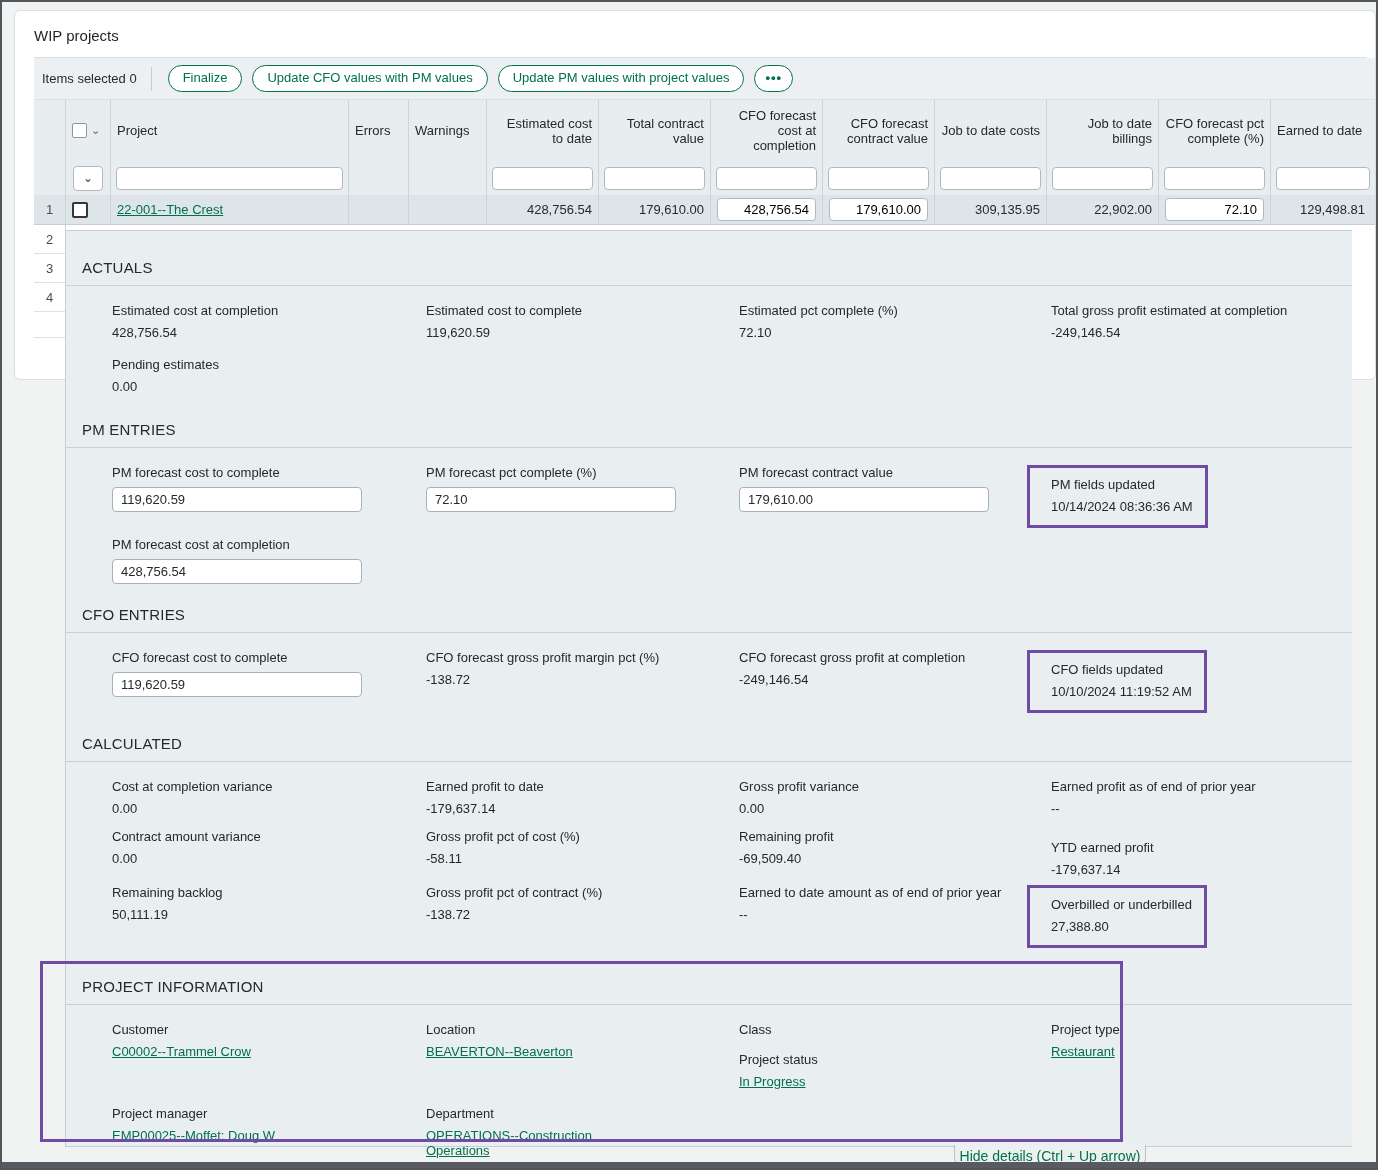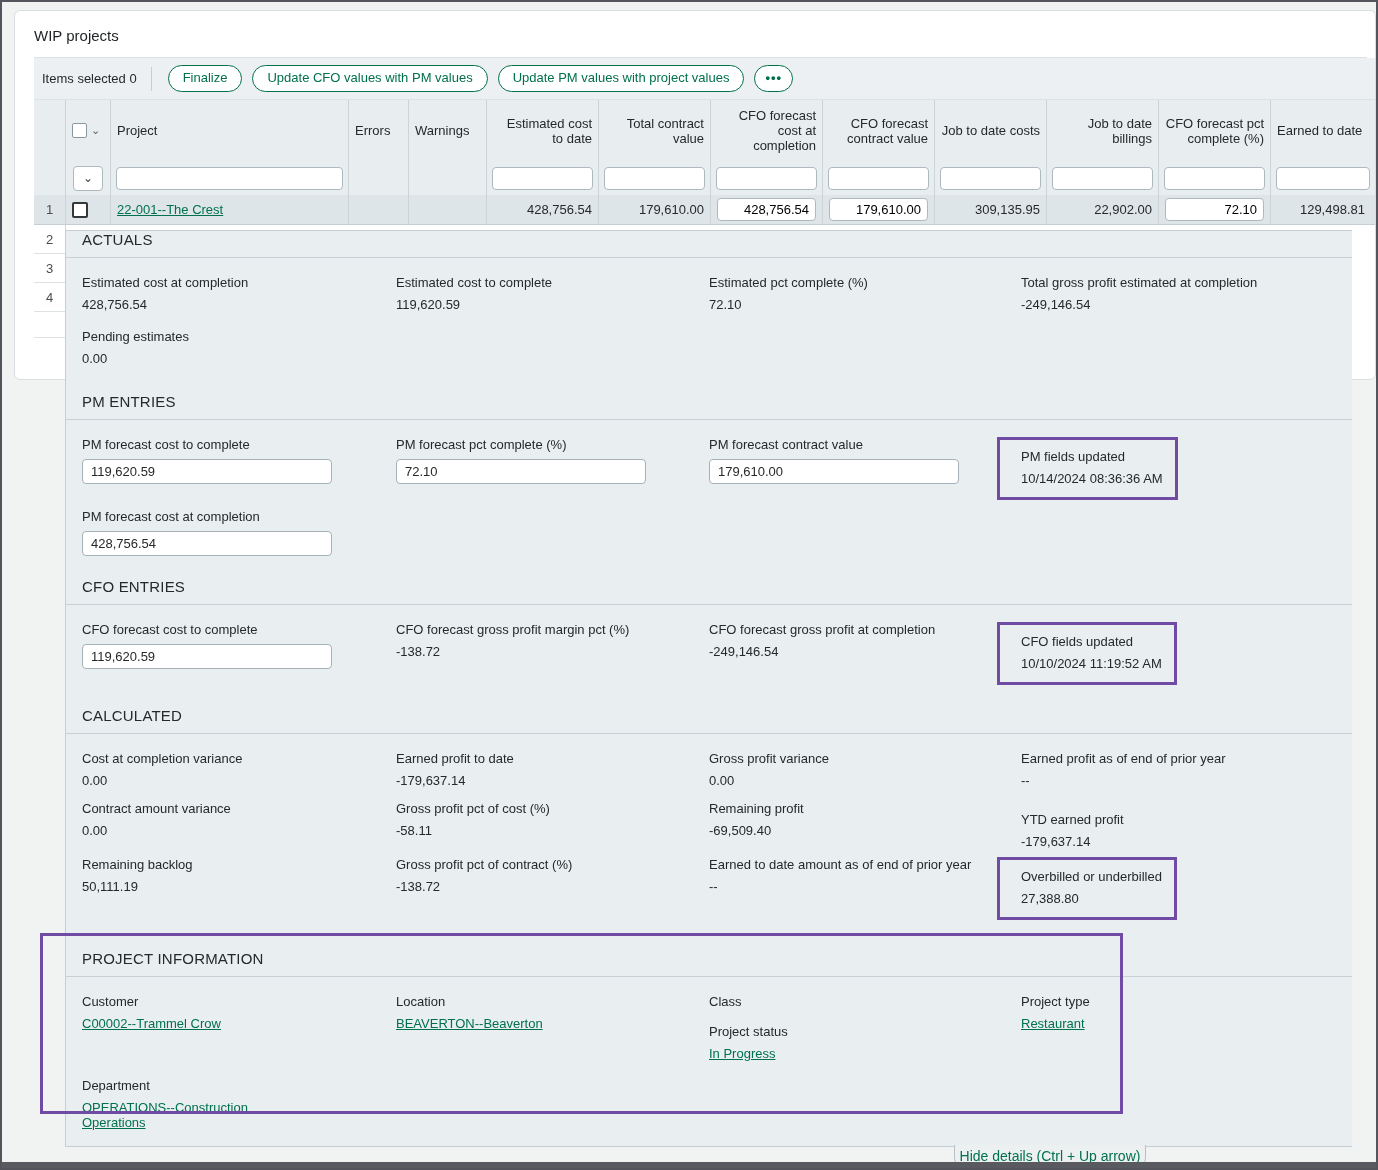--- a/index.html
+++ b/index.html
@@ -70,34 +70,34 @@
     text-align:right; padding:0 6px; font-size:13px; font-family:"Liberation Sans",sans-serif;
   }
   .proj-link { color:var(--accent); text-decoration:underline; cursor:pointer; }
   .ghost { height:29px; }
   .ghost .c-num { background:#fff; border-bottom:1px solid #dde2e5; }
   .ghost .rest { flex:1; }
   
   .detail {
     position:absolute; left:63px; top:228px; width:1287px; height:917px;
     background:#e9eef1; border:1px solid #c6ced3; border-right:none;
-    z-index:5; overflow:visible;
+    z-index:5; padding-top:28px; overflow:visible;
   }
   .section { margin-bottom:22px; position:relative; }
   .sec-h {
     font-size:15px; color:#26292b; padding:0 16px 9px;
     border-bottom:1px solid #c9d1d6; margin-bottom:17px; letter-spacing:0.2px;
   }
   .sec-grid {
     display:grid; grid-template-columns:314px 313px 312px 1fr;
     padding:0 16px; row-gap:12px; align-items:start;
   }
   .fld .lbl { margin-bottom:7px; color:#26292b; }
   .fld .val { color:#26292b; }
-  .fld { min-height:42px; }
+  .fld { min-height:42px;margin-left:30px; }
   .d-input {
     width:250px; height:25px; border:1px solid #a6b2b9; border-radius:4px; background:#fff;
     padding:0 8px; font-size:13px; color:#26292b; font-family:"Liberation Sans",sans-serif;
   }
   .hl-box {
     border:3px solid var(--purple); padding:9px 12px 11px 21px;
     margin-left:-24px; width:fit-content; min-width:180px; background:transparent;
   }
   .g-link { color:var(--accent); text-decoration:underline; cursor:pointer; display:inline-block; }
   .wrap-link { max-width:190px; }
@@ -391,20 +391,24 @@
           <div class="fld">
             <div class="lbl">Project status</div>
             <a class="g-link">In Progress</a>
           </div>
         </div>
         <div class="fld">
           <div class="lbl">Project type</div>
           <a class="g-link">Restaurant</a>
         </div>
         <div class="fld">
+          <div class="lbl">Project manager</div>
+          <a class="g-link">EMP00025--Moffet; Doug W</a>
+        </div>
+        <div class="fld">
           <div class="lbl">Department</div>
           <a class="g-link wrap-link">OPERATIONS--Construction Operations</a>
         </div>
       </div>
     </div>
 
   </div>
 
   <div class="hide-tab">Hide details (Ctrl + Up arrow)</div>
   <div class="bottom-bar"></div>

